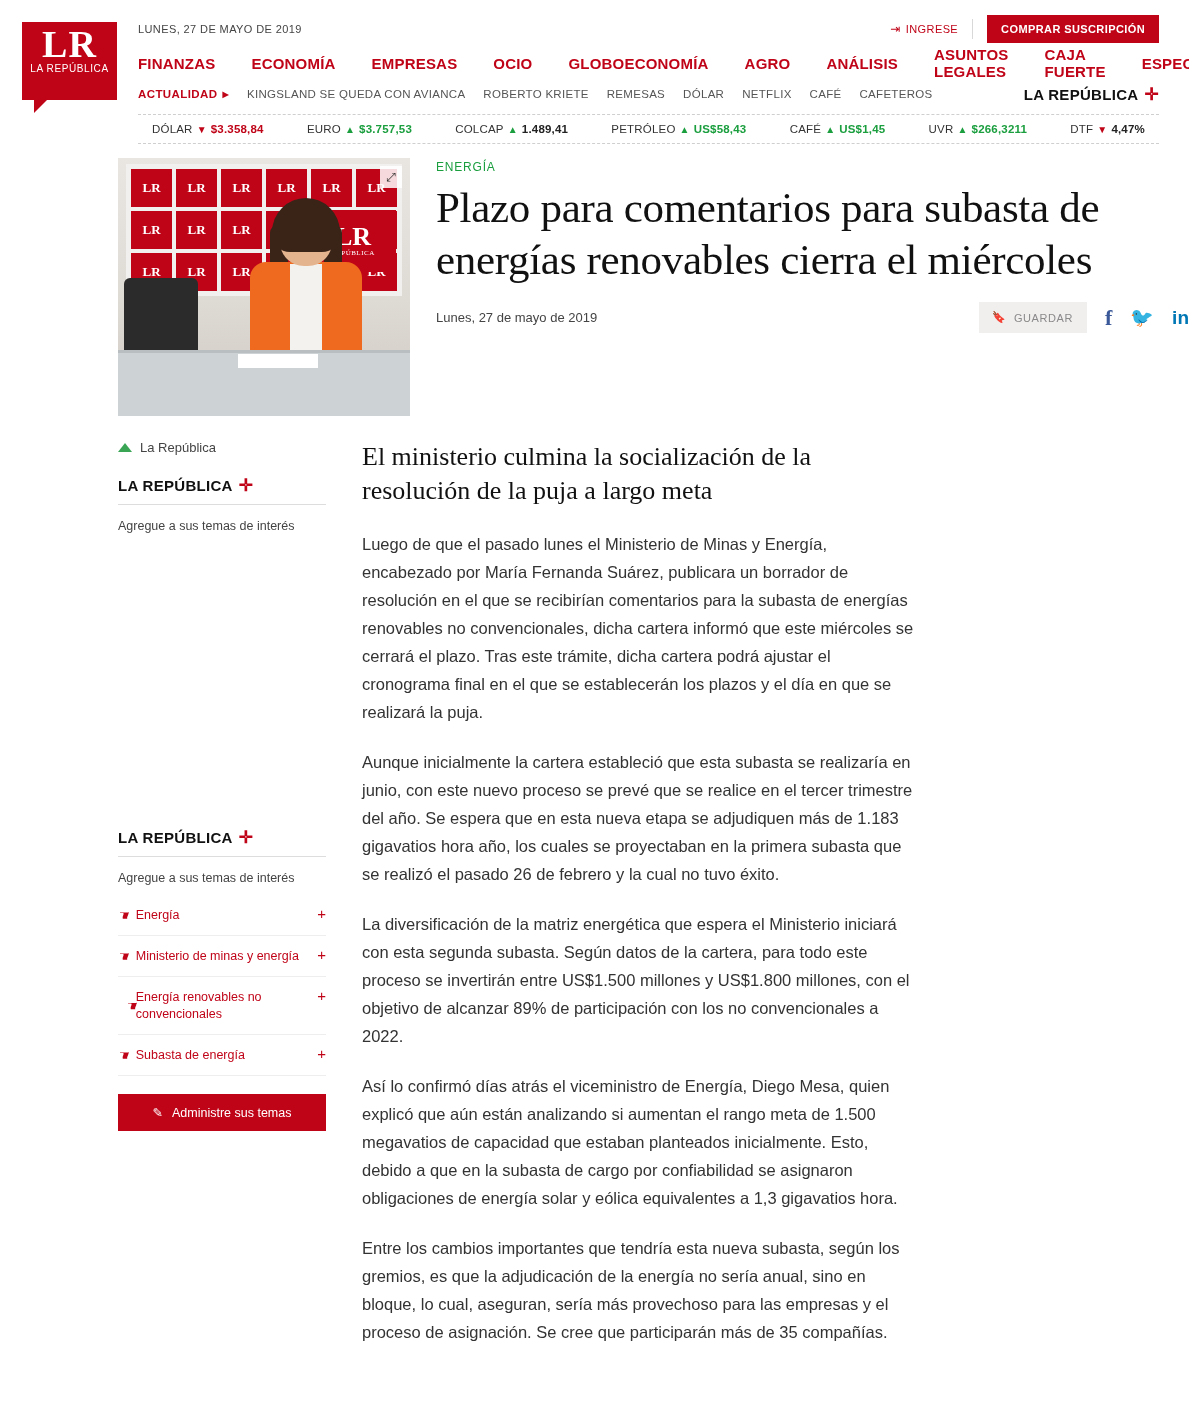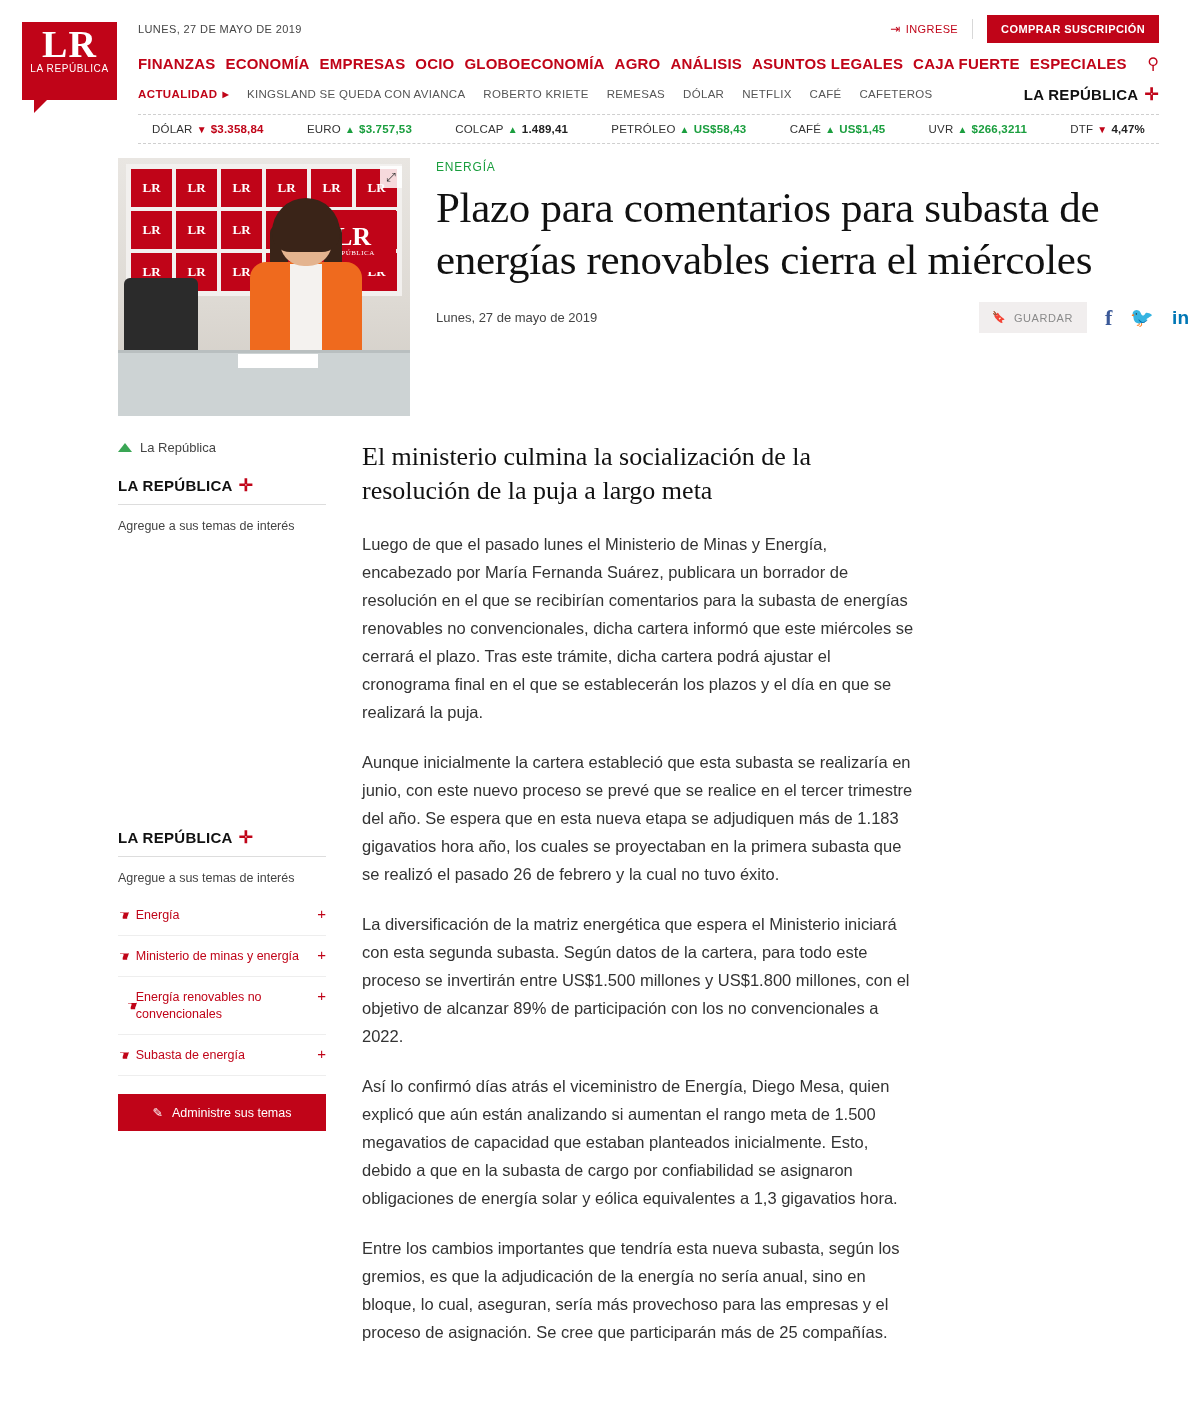--- a/index.html
+++ b/index.html
@@ -52,21 +52,21 @@
   }
   .logo:after {
     content: ""; position: absolute; left: 12px; bottom: -13px;
     width: 0; height: 0;
     border-left: 13px solid #c00418;
     border-bottom: 13px solid transparent;
   }
 
   
   .mainnav {
-    display: flex; align-items: center; gap: 10px;
+    display: flex; align-items: center; gap: 36px;
     padding: 4px 30px 0 138px;
     height: 34px;
   }
   .mainnav .item {
     font-size: 15px; color: #c00418; font-weight: bold; letter-spacing: .2px;
     text-transform: uppercase;
   }
   .mainnav .search {
     margin-left: auto; color: #c00418; font-size: 16px;
   }
@@ -448,15 +448,15 @@
       <span>Administre sus temas</span>
     </div>
   </aside>
 
   <article class="article">
     <h2 class="subhead">El ministerio culmina la socialización de la resolución de la puja a largo meta</h2>
     <p>Luego de que el pasado lunes el Ministerio de Minas y Energía, encabezado por María Fernanda Suárez, publicara un borrador de resolución en el que se recibirían comentarios para la subasta de energías renovables no convencionales, dicha cartera informó que este miércoles se cerrará el plazo. Tras este trámite, dicha cartera podrá ajustar el cronograma final en el que se establecerán los plazos y el día en que se realizará la puja.</p>
     <p>Aunque inicialmente la cartera estableció que esta subasta se realizaría en junio, con este nuevo proceso se prevé que se realice en el tercer trimestre del año. Se espera que en esta nueva etapa se adjudiquen más de 1.183 gigavatios hora año, los cuales se proyectaban en la primera subasta que se realizó el pasado 26 de febrero y la cual no tuvo éxito.</p>
     <p>La diversificación de la matriz energética que espera el Ministerio iniciará con esta segunda subasta. Según datos de la cartera, para todo este proceso se invertirán entre US$1.500 millones y US$1.800 millones, con el objetivo de alcanzar 89% de participación con los no convencionales a 2022.</p>
     <p>Así lo confirmó días atrás el viceministro de Energía, Diego Mesa, quien explicó que aún están analizando si aumentan el rango meta de 1.500 megavatios de capacidad que estaban planteados inicialmente. Esto, debido a que en la subasta de cargo por confiabilidad se asignaron obligaciones de energía solar y eólica equivalentes a 1,3 gigavatios hora.</p>
-    <p>Entre los cambios importantes que tendría esta nueva subasta, según los gremios, es que la adjudicación de la energía no sería anual, sino en bloque, lo cual, aseguran, sería más provechoso para las empresas y el proceso de asignación. Se cree que participarán más de 25 compañías.</p>
+    <p>Entre los cambios importantes que tendría esta nueva subasta, según los gremios, es que la adjudicación de la energía no sería anual, sino en bloque, lo cual, aseguran, sería más provechoso para las empresas y el proceso de asignación. Se cree que participarán más de 35 compañías.</p>
   </article>
 </div>
 
 </body></html>

